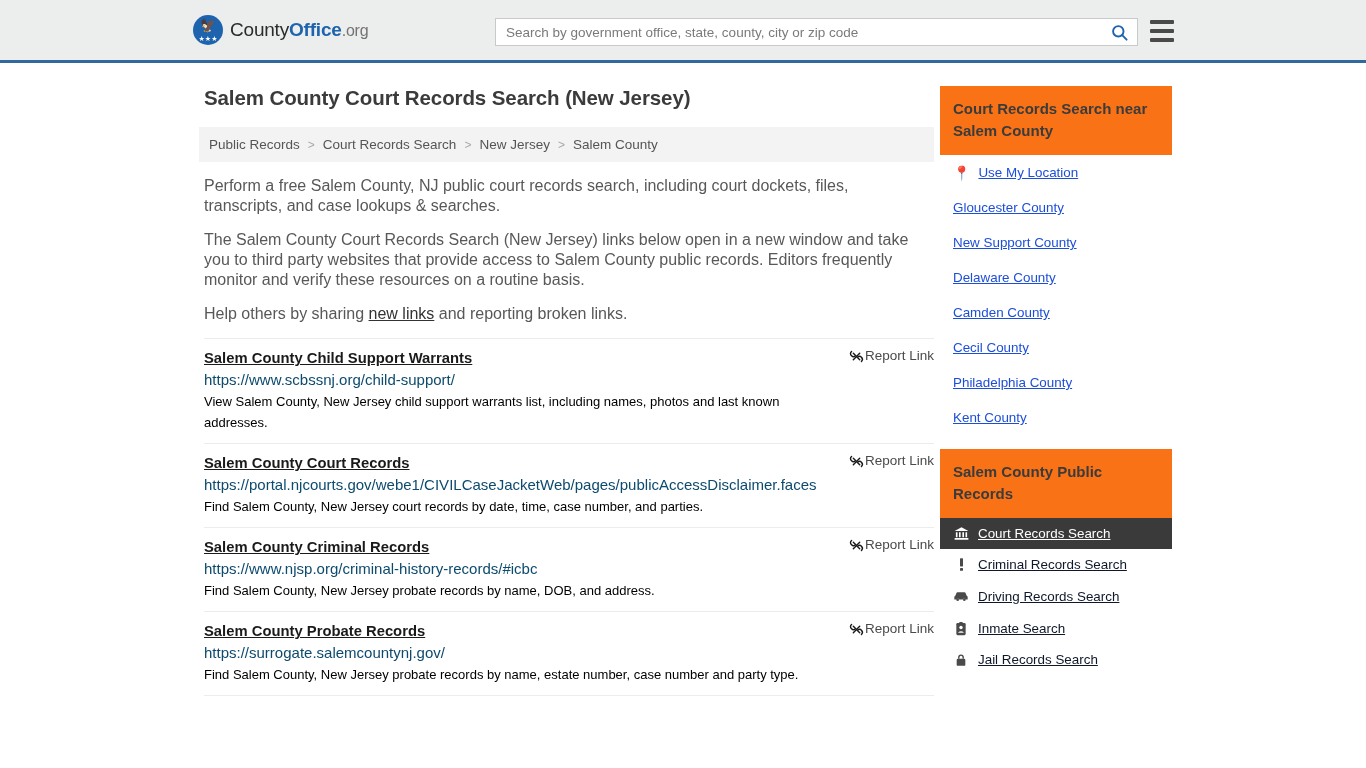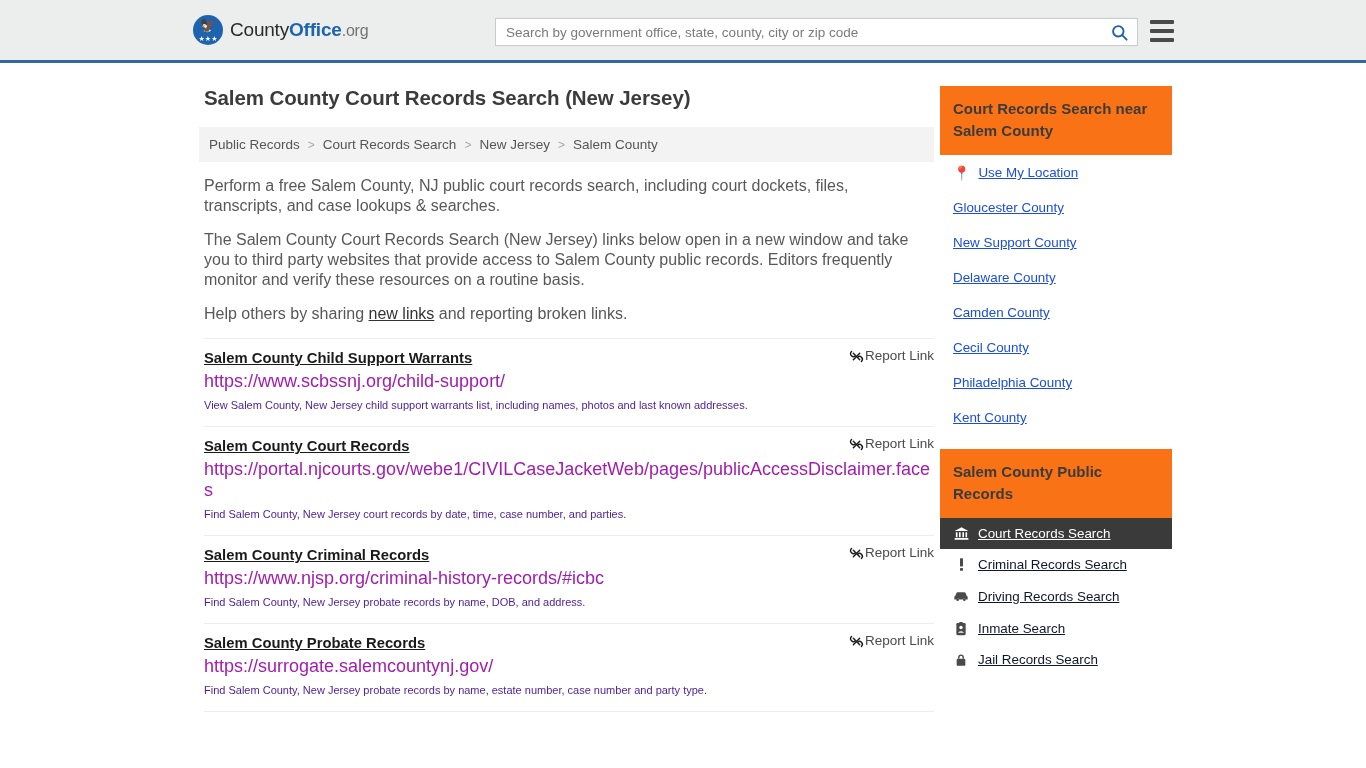--- a/index.html
+++ b/index.html
@@ -152,29 +152,29 @@
   .result-title {
     font-size: 14.8px;
     font-weight: bold;
     color: #1a1a1a;
     text-decoration: underline;
     display: inline-block;
     margin-bottom: 5px;
     cursor: pointer;
   }
   .result-url {
-    font-size: 18px;
-    color: #a21caf;
+    font-size: 15px;
+    color: #0c4a6e;
     margin-bottom: 3px;
     word-break: break-all;
   }
   .result-desc {
-    font-size: 11px;
+    font-size: 13px;
     line-height: 21px;
-    color: #4c1d95;
+    color: #000000;
     padding-right: 120px;
     margin: 0;
   }
   .report-link {
     position: absolute;
     right: 0px; top: 9px;
     display: flex;
     align-items: flex-start;
     gap: 0;
     cursor: pointer;

